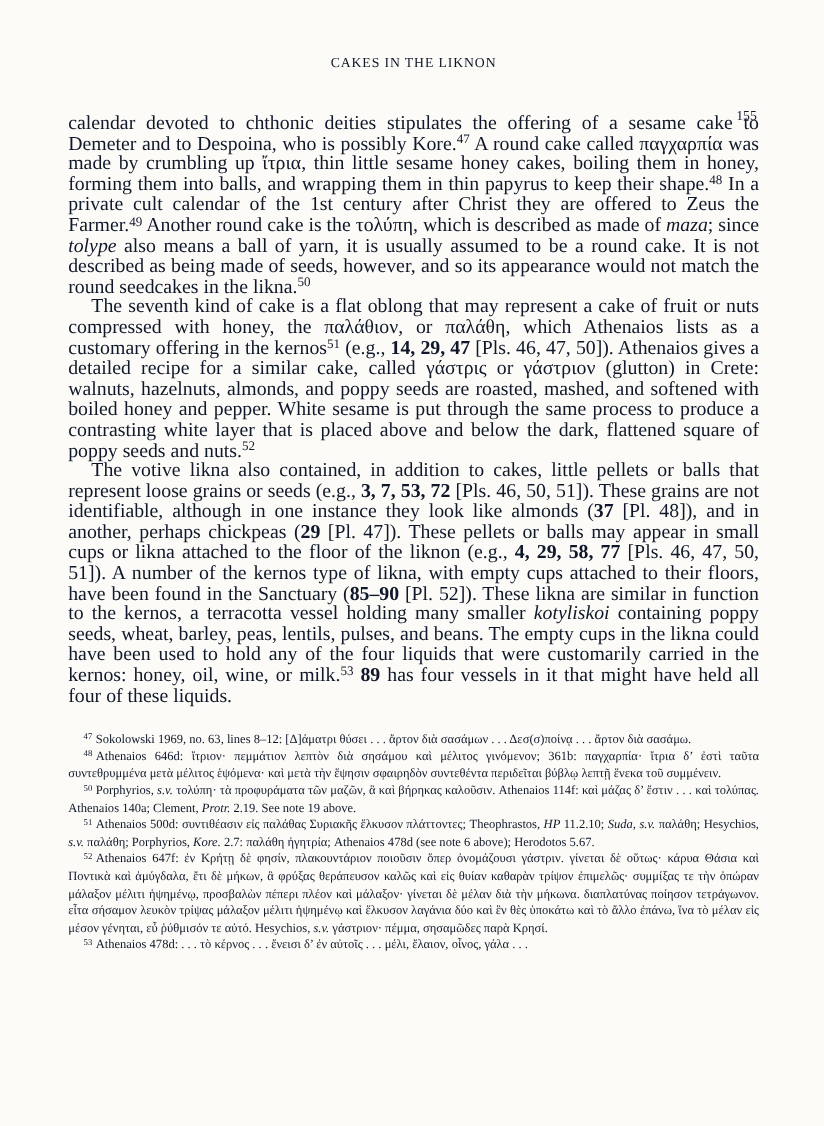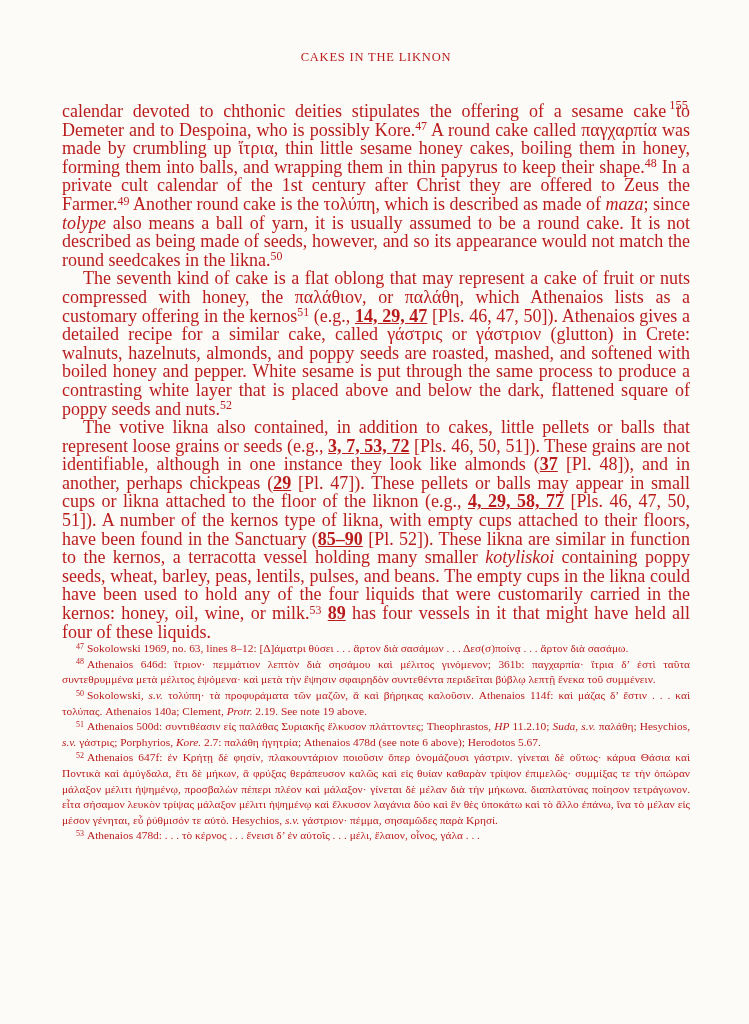--- a/index.html
+++ b/index.html
@@ -7,21 +7,21 @@
     padding: 0;
     background: #e9e7e1;
   }
   .page {
     position: relative;
     width: 749px;
     height: 1024px;
     margin: 0 auto;
     box-sizing: border-box;
     background: #fcfbf7;
-    color: #b91c1c;
+    color: #0f172a;
     font-family: "Liberation Serif", "DejaVu Serif", serif;
     padding: 50px 59px 0 62px;
     overflow: hidden;
   }
   .running-head {
     position: relative;
     height: 16px;
     font-size: 12.5px;
     letter-spacing: 0.8px;
     text-align: center;
@@ -48,22 +48,23 @@
   .body-text p.para.indent {
     text-indent: 21px;
   }
   .fnref {
     font-size: 0.66em;
     line-height: 0;
     position: relative;
     top: -0.45em;
     vertical-align: baseline;
   }
-  b { font-weight: bold; text-decoration: underline; }
+  b { font-weight: bold; }
   .footnotes {
+    margin-top: 24px;
     font-size: 11.4px;
     line-height: 15.6px;
     text-align: justify;
   }
   .footnotes p.footnote {
     margin: 0;
     text-indent: 14px;
   }
   .fnnum {
     font-size: 0.7em;
@@ -83,18 +84,18 @@
     <span class="page-number">155</span>
   </div>
   <div class="body-text">
       <p class="para"><span>calendar devoted to chthonic deities stipulates the offering of a sesame cake to Demeter and to Despoina, who is possibly Kore.</span><sup class="fnref">47</sup><span> A round cake called παγχαρπία was made by crumbling up ἴτρια, thin little sesame honey cakes, boiling them in honey, forming them into balls, and wrapping them in thin papyrus to keep their shape.</span><sup class="fnref">48</sup><span> In a private cult calendar of the 1st century after Christ they are offered to Zeus the Farmer.</span><sup class="fnref">49</sup><span> Another round cake is the τολύπη, which is described as made of </span><i>maza</i><span>; since </span><i>tolype</i><span> also means a ball of yarn, it is usually assumed to be a round cake. It is not described as being made of seeds, however, and so its appearance would not match the round seedcakes in the likna.</span><sup class="fnref">50</sup></p>
       <p class="para indent"><span>The seventh kind of cake is a flat oblong that may represent a cake of fruit or nuts compressed with honey, the παλάθιον, or παλάθη, which Athenaios lists as a customary offering in the kernos</span><sup class="fnref">51</sup><span> (e.g., </span><b>14, 29, 47</b><span> [Pls. 46, 47, 50]). Athenaios gives a detailed recipe for a similar cake, called γάστρις or γάστριον (glutton) in Crete: walnuts, hazelnuts, almonds, and poppy seeds are roasted, mashed, and softened with boiled honey and pepper. White sesame is put through the same process to produce a contrasting white layer that is placed above and below the dark, flattened square of poppy seeds and nuts.</span><sup class="fnref">52</sup></p>
       <p class="para indent"><span>The votive likna also contained, in addition to cakes, little pellets or balls that represent loose grains or seeds (e.g., </span><b>3, 7, 53, 72</b><span> [Pls. 46, 50, 51]). These grains are not identifiable, although in one instance they look like almonds (</span><b>37</b><span> [Pl. 48]), and in another, perhaps chickpeas (</span><b>29</b><span> [Pl. 47]). These pellets or balls may appear in small cups or likna attached to the floor of the liknon (e.g., </span><b>4, 29, 58, 77</b><span> [Pls. 46, 47, 50, 51]). A number of the kernos type of likna, with empty cups attached to their floors, have been found in the Sanctuary (</span><b>85–90</b><span> [Pl. 52]). These likna are similar in function to the kernos, a terracotta vessel holding many smaller </span><i>kotyliskoi</i><span> containing poppy seeds, wheat, barley, peas, lentils, pulses, and beans. The empty cups in the likna could have been used to hold any of the four liquids that were customarily carried in the kernos: honey, oil, wine, or milk.</span><sup class="fnref">53</sup><span> </span><b>89</b><span> has four vessels in it that might have held all four of these liquids.</span></p>
     </div>
   <div class="footnotes">
       <p class="footnote"><sup class="fnnum">47</sup><span>Sokolowski 1969, no. 63, lines 8–12: [Δ]άματρι θύσει . . . ἄρτον διὰ σασάμων . . . Δεσ(σ)ποίνᾳ . . . ἄρτον διὰ σασάμω.</span></p>
       <p class="footnote"><sup class="fnnum">48</sup><span>Athenaios 646d: ἴτριον· πεμμάτιον λεπτὸν διὰ σησάμου καὶ μέλιτος γινόμενον; 361b: παγχαρπία· ἴτρια δ’ ἐστὶ ταῦτα συντεθρυμμένα μετὰ μέλιτος ἑψόμενα· καὶ μετὰ τὴν ἕψησιν σφαιρηδὸν συντεθέντα περιδεῖται βύβλῳ λεπτῇ ἕνεκα τοῦ συμμένειν.</span></p>
-      <p class="footnote"><sup class="fnnum">50</sup><span>Sokolowski, </span><i>s.v.</i><span> τολύπη· τὰ προφυράματα τῶν μαζῶν, ἃ καὶ βήρηκας καλοῦσιν. Athenaios 114f: καὶ μάζας δ’ ἔστιν . . . καὶ τολύπας. Athenaios 140a; Clement, </span><i>Protr.</i><span> 2.19. See note 19 above.</span></p>
-      <p class="footnote"><sup class="fnnum">51</sup><span>Athenaios 500d: συντιθέασιν εἰς παλάθας Συριακῆς ἕλκυσον πλάττοντες; Theophrastos, </span><i>HP</i><span> 11.2.10; </span><i>Suda</i><span>, </span><i>s.v.</i><span> παλάθη; Hesychios, </span><i>s.v.</i><span> γάστρις; Porphyrios, </span><i>Kore.</i><span> 2.7: παλάθη ἠγητρία; Athenaios 478d (see note 6 above); Herodotos 5.67.</span></p>
+      <p class="footnote"><sup class="fnnum">50</sup><span>Porphyrios, </span><i>s.v.</i><span> τολύπη· τὰ προφυράματα τῶν μαζῶν, ἃ καὶ βήρηκας καλοῦσιν. Athenaios 114f: καὶ μάζας δ’ ἔστιν . . . καὶ τολύπας. Athenaios 140a; Clement, </span><i>Protr.</i><span> 2.19. See note 19 above.</span></p>
+      <p class="footnote"><sup class="fnnum">51</sup><span>Athenaios 500d: συντιθέασιν εἰς παλάθας Συριακῆς ἕλκυσον πλάττοντες; Theophrastos, </span><i>HP</i><span> 11.2.10; </span><i>Suda</i><span>, </span><i>s.v.</i><span> παλάθη; Hesychios, </span><i>s.v.</i><span> παλάθη; Porphyrios, </span><i>Kore.</i><span> 2.7: παλάθη ἠγητρία; Athenaios 478d (see note 6 above); Herodotos 5.67.</span></p>
       <p class="footnote"><sup class="fnnum">52</sup><span>Athenaios 647f: ἐν Κρήτῃ δὲ φησίν, πλακουντάριον ποιοῦσιν ὅπερ ὀνομάζουσι γάστριν. γίνεται δὲ οὕτως· κάρυα Θάσια καὶ Ποντικὰ καὶ ἀμύγδαλα, ἔτι δὲ μήκων, ἃ φρύξας θεράπευσον καλῶς καὶ εἰς θυίαν καθαρὰν τρίψον ἐπιμελῶς· συμμίξας τε τὴν ὀπώραν μάλαξον μέλιτι ἡψημένῳ, προσβαλὼν πέπερι πλέον καὶ μάλαξον· γίνεται δὲ μέλαν διὰ τὴν μήκωνα. διαπλατύνας ποίησον τετράγωνον. εἶτα σήσαμον λευκὸν τρίψας μάλαξον μέλιτι ἡψημένῳ καὶ ἕλκυσον λαγάνια δύο καὶ ἓν θὲς ὑποκάτω καὶ τὸ ἄλλο ἐπάνω, ἵνα τὸ μέλαν εἰς μέσον γένηται, εὖ ῥύθμισόν τε αὐτό. Hesychios, </span><i>s.v.</i><span> γάστριον· πέμμα, σησαμῶδες παρὰ Κρησί.</span></p>
       <p class="footnote"><sup class="fnnum">53</sup><span>Athenaios 478d: . . . τὸ κέρνος . . . ἔνεισι δ’ ἐν αὐτοῖς . . . μέλι, ἔλαιον, οἶνος, γάλα . . .</span></p>
     </div>
 </div>
 
 </body></html>

